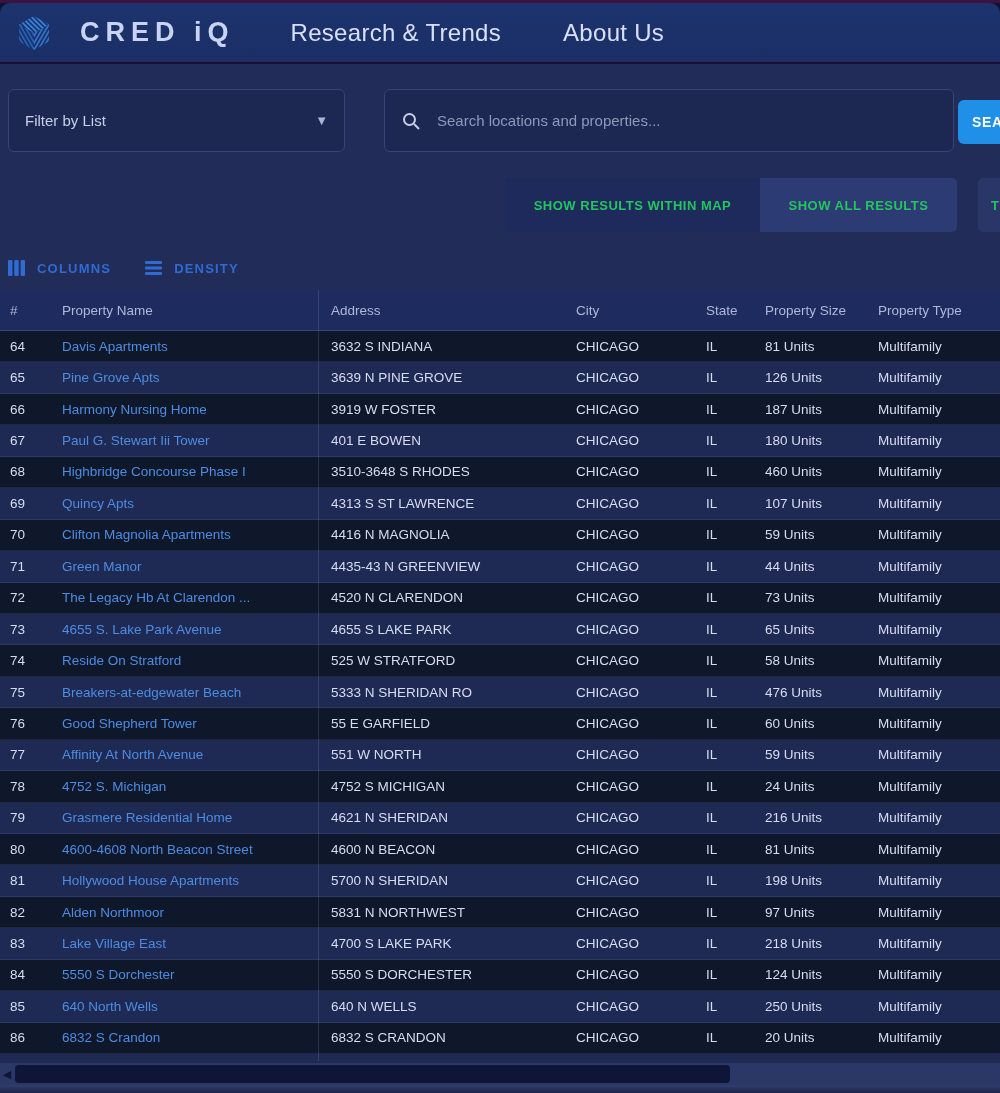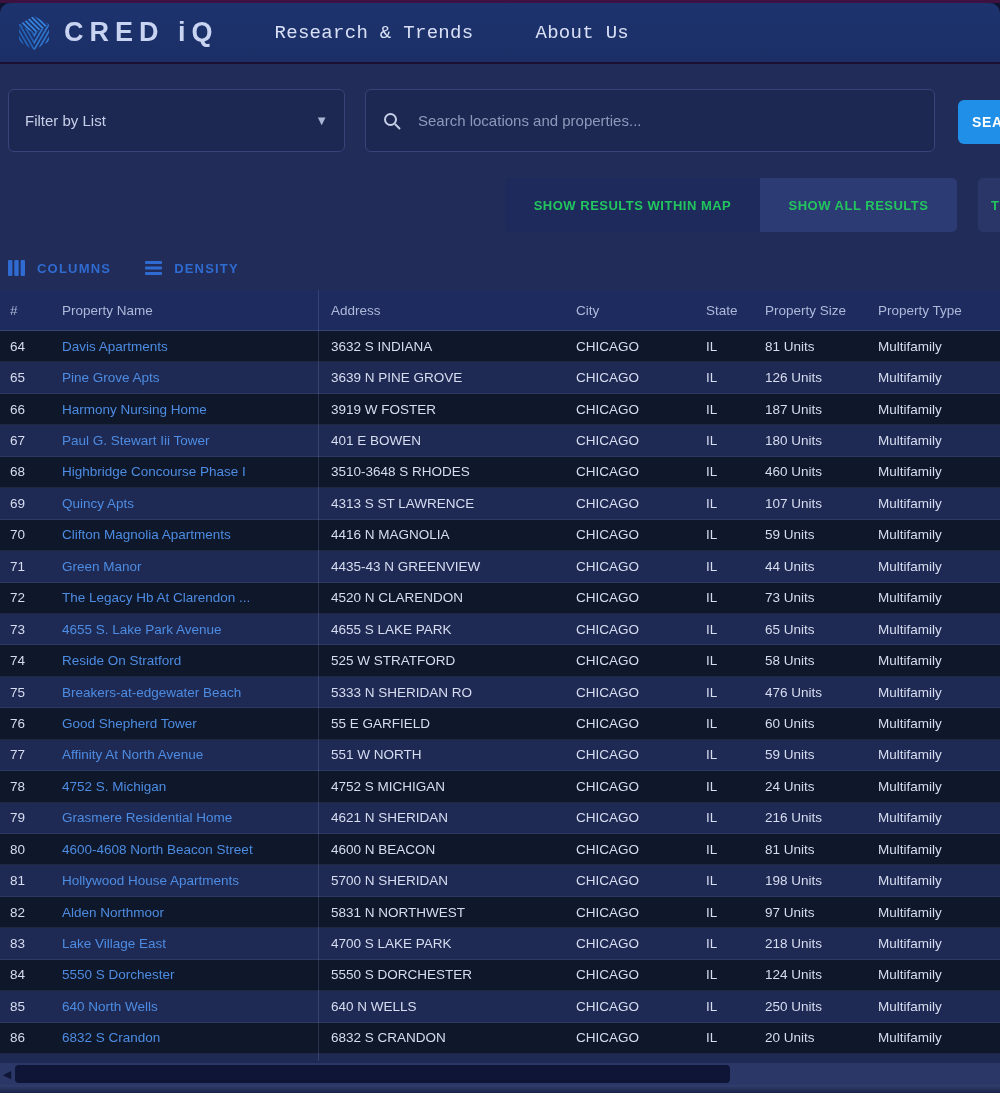--- a/index.html
+++ b/index.html
@@ -12,37 +12,37 @@
   
   .top-line{position:absolute;left:0;top:0;width:1000px;height:3px;background:#3E1240;}
   .nav-backdrop{position:absolute;left:0;top:0;width:1000px;height:64px;background:#0D1431;}
   .navbar{
     position:absolute;left:0;top:3px;width:1000px;height:59px;
     background:linear-gradient(180deg,#1D336E 0%,#1B2F66 100%);
     border-radius:10px 10px 0 0;
     display:flex;align-items:center;
     box-shadow:0 2px 0 rgba(40,12,50,.55);
   }
-  .brand{display:flex;align-items:center;gap:10px;margin-left:14px;cursor:pointer;}
+  .brand{display:flex;align-items:center;gap:26px;margin-left:14px;cursor:pointer;}
   .brand-text{
     color:#C9D3F2;font-size:27px;font-weight:600;letter-spacing:6px;white-space:nowrap;
   }
   .nav-items{display:flex;align-items:center;gap:62px;margin-left:56px;}
-  .nav-item{color:#D9E0F6;font-size:19px;letter-spacing:.3px;cursor:pointer;font-family:Liberation Mono, monospace;}
+  .nav-item{color:#D9E0F6;font-size:24px;letter-spacing:.3px;cursor:pointer;}
   
   .filter-select{
     position:absolute;left:8px;top:89px;width:337px;height:63px;box-sizing:border-box;
     border:1px solid #39437A;border-radius:6px;background:rgba(12,20,52,.18);
     display:flex;align-items:center;justify-content:space-between;
     padding:0 16px;cursor:pointer;
   }
   .filter-select .lbl{color:#C6CFE8;font-size:15px;text-align:center;}
   .caret{color:#AAB4D4;font-size:13px;}
   .search-box{
-    position:absolute;left:365px;top:89px;width:570px;height:63px;box-sizing:border-box;
+    position:absolute;left:384px;top:89px;width:570px;height:63px;box-sizing:border-box;
     border:1px solid #39437A;border-radius:6px;background:rgba(12,20,52,.18);
     display:flex;align-items:center;padding:0 16px;gap:14px;
   }
   .search-box input{
     flex:1;background:transparent;border:none;outline:none;
     color:#D6DDF0;font-size:15px;font-family:"Liberation Sans",sans-serif;
   }
   .search-box input::placeholder{color:#8D99BB;}
   .search-btn{
     position:absolute;left:958px;top:100px;width:110px;height:44px;

